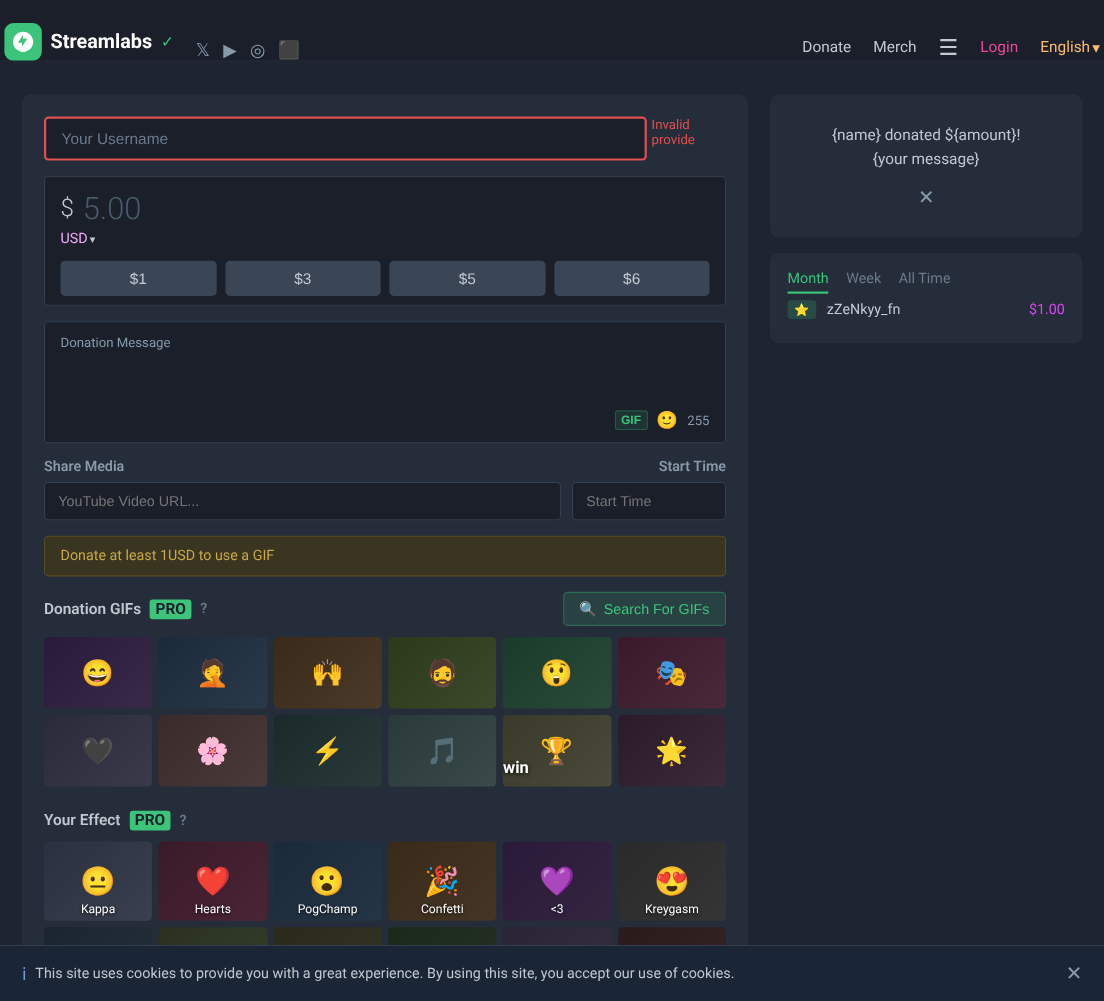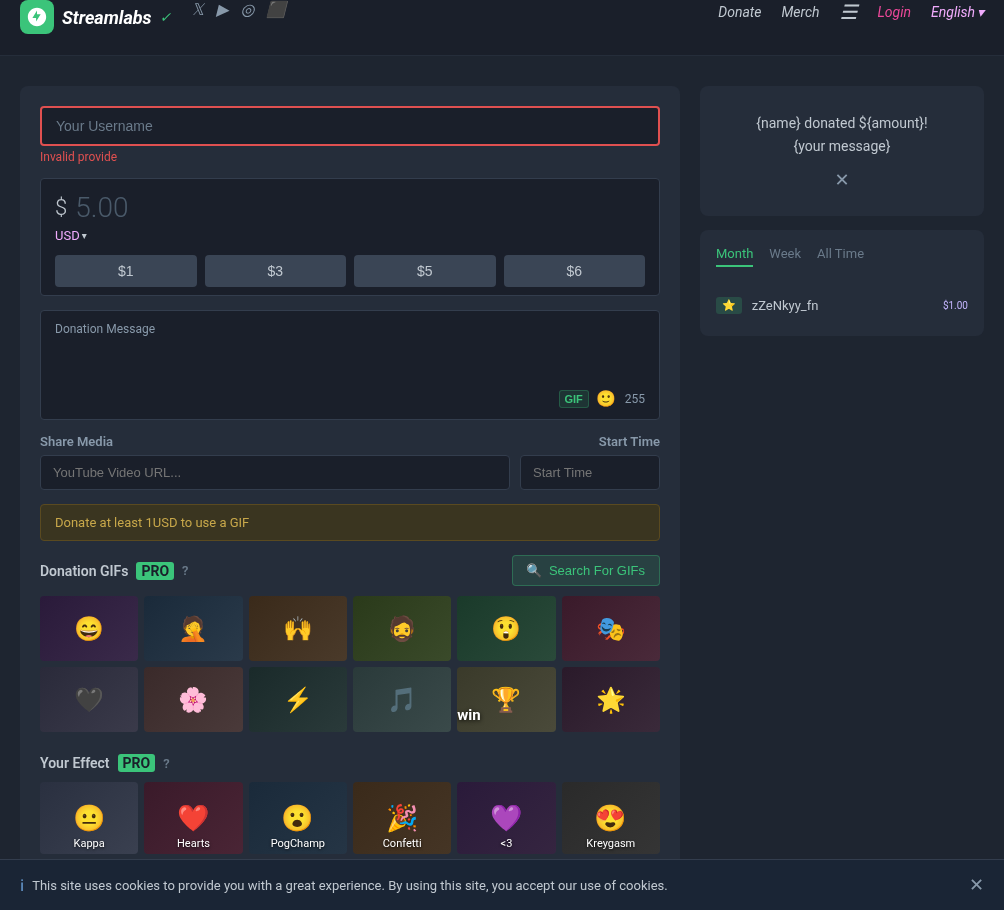--- a/index.html
+++ b/index.html
@@ -10,25 +10,24 @@
       font-size: 14px;
       min-height: 910px;
       width: 1004px;
       overflow-x: hidden;
     }
 
     
     .navbar {
       background-color: #1a1f2a;
       display: flex;
-      align-items: flex-start;
-      padding: 0 20px;
+      align-items: flex-end;
+      padding: 0 4px;
       height: 56px;
       border-bottom: 1px solid #252d3a;
-      font-style: italic;
     }
     .navbar-brand {
       display: flex;
       align-items: center;
       gap: 8px;
       margin-right: 16px;
     }
     .brand-logo {
       width: 34px;
       height: 34px;
@@ -74,21 +73,21 @@
       font-size: 14px;
       cursor: pointer;
     }
     .hamburger { font-size: 20px; color: #c0c8d0; cursor: pointer; }
     .login-btn {
       color: #ec4899;
       font-size: 14px;
       cursor: pointer;
     }
     .lang-selector {
-      color: #f0abfc;
+      color: #fdba74;
       font-size: 14px;
       cursor: pointer;
       display: flex;
       align-items: center;
       gap: 2px;
     }
 
     
     .main-content {
       display: flex;
@@ -105,21 +104,21 @@
     .donate-form {
       background-color: #252d3a;
       border-radius: 8px;
       padding: 20px;
       display: flex;
       flex-direction: column;
       gap: 14px;
     }
 
     
-    .username-section { display: flex; flex-direction: column; gap: 4px; }
+    .username-section { display: flex; flex-direction: row; gap: 4px; }
     .username-input {
       width: 100%;
       background: #1a1f2a;
       border: 2px solid #e05050;
       border-radius: 4px;
       padding: 10px 14px;
       color: #c0c8d0;
       font-size: 14px;
       outline: none;
     }
@@ -350,21 +349,21 @@
     }
 
     .leaderboard {
       background: #252d3a;
       border-radius: 8px;
       padding: 16px;
     }
     .leaderboard-tabs {
       display: flex;
       gap: 16px;
-      margin-bottom: 24px;
+      margin-bottom: 0;
     }
     .lb-tab {
       color: #6a7a8a;
       font-size: 13px;
       cursor: pointer;
       padding-bottom: 4px;
     }
     .lb-tab.active {
       color: #3bc47a;
       border-bottom: 2px solid #3bc47a;
@@ -376,21 +375,21 @@
       padding: 6px 0;
     }
     .lb-rank {
       background: #3bc47a33;
       border-radius: 3px;
       padding: 2px 6px;
       font-size: 11px;
       color: #3bc47a;
     }
     .lb-name { flex: 1; color: #c0c8d0; font-size: 13px; }
-    .lb-amount { color: #c4b5fd; font-size: 10px; }
+    .lb-amount { color: #d946ef; font-size: 13px; }
 
     
     .cookie-banner {
       position: fixed;
       bottom: 0;
       left: 0;
       right: 0;
       background: #1a2535;
       border-top: 1px solid #333d4d;
       padding: 14px 20px;

